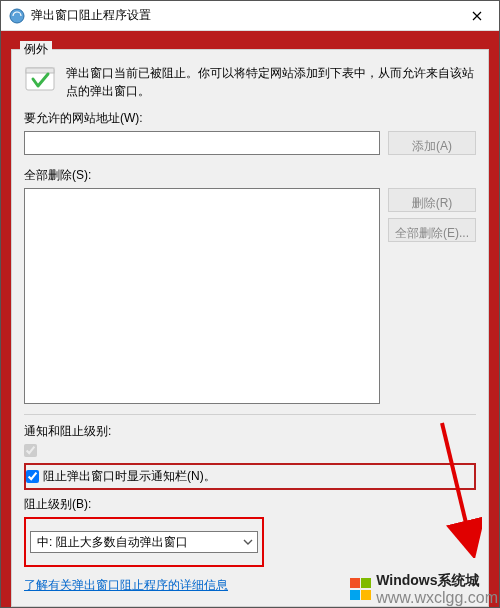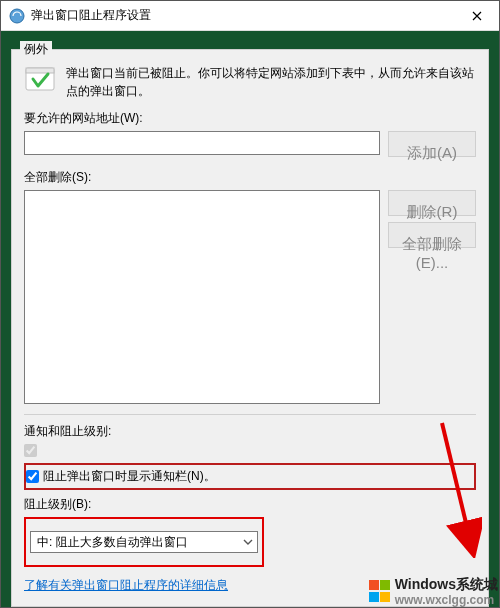--- a/index.html
+++ b/index.html
@@ -39,21 +39,21 @@
   }
   .titlebar .title-text { flex: 1; }
   .close-btn {
     width: 44px; height: 30px;
     display: flex; align-items: center; justify-content: center;
     cursor: default;
   }
   .content {
     flex: 1;
     padding: 10px 10px 0 10px;
-    background: #14532d;
+    background: #b91c1c;
     display: flex;
     flex-direction: column;
     align-items: flex-end;
   }
   .groupbox {
     border: 1px solid #d0d0d0;
     position: relative;
     margin-top: 8px;
     padding: 14px 12px 12px 12px;
     background: #f0f0f0;
@@ -93,23 +93,23 @@
     padding: 0 4px;
     font-family: inherit;
     font-size: 12px;
   }
   .btn {
     width: 88px;
     height: 24px;
     border: 1px solid #adadad;
     background: #e1e1e1;
     font-family: inherit;
-    font-size: 15px;
+    font-size: 12px;
     cursor: default;
-    padding: 12px;
+    padding: 6px;
   }
   .btn[disabled] {
     color: #888;
     background: #e9e9e9;
     border-color: #cfcfcf;
   }
   .list-row {
     display: flex;
     gap: 8px;
     flex: 1;
@@ -186,22 +186,22 @@
     bottom: 2px;
     display: flex;
     align-items: center;
     gap: 4px;
     font-weight: bold;
     font-size: 14px;
     color: #222;
     pointer-events: none;
   }
   .watermark .wm-sub {
-    font-size: 12px;
-    font-weight: bold;
+    font-size: 16px;
+    font-weight: normal;
     color: #888;
     display: block;
     line-height: 1;
   }
   .wm-logo {
     display: flex;
     gap: 1px;
     width: 22px; height: 22px;
     flex-wrap: wrap;
   }

